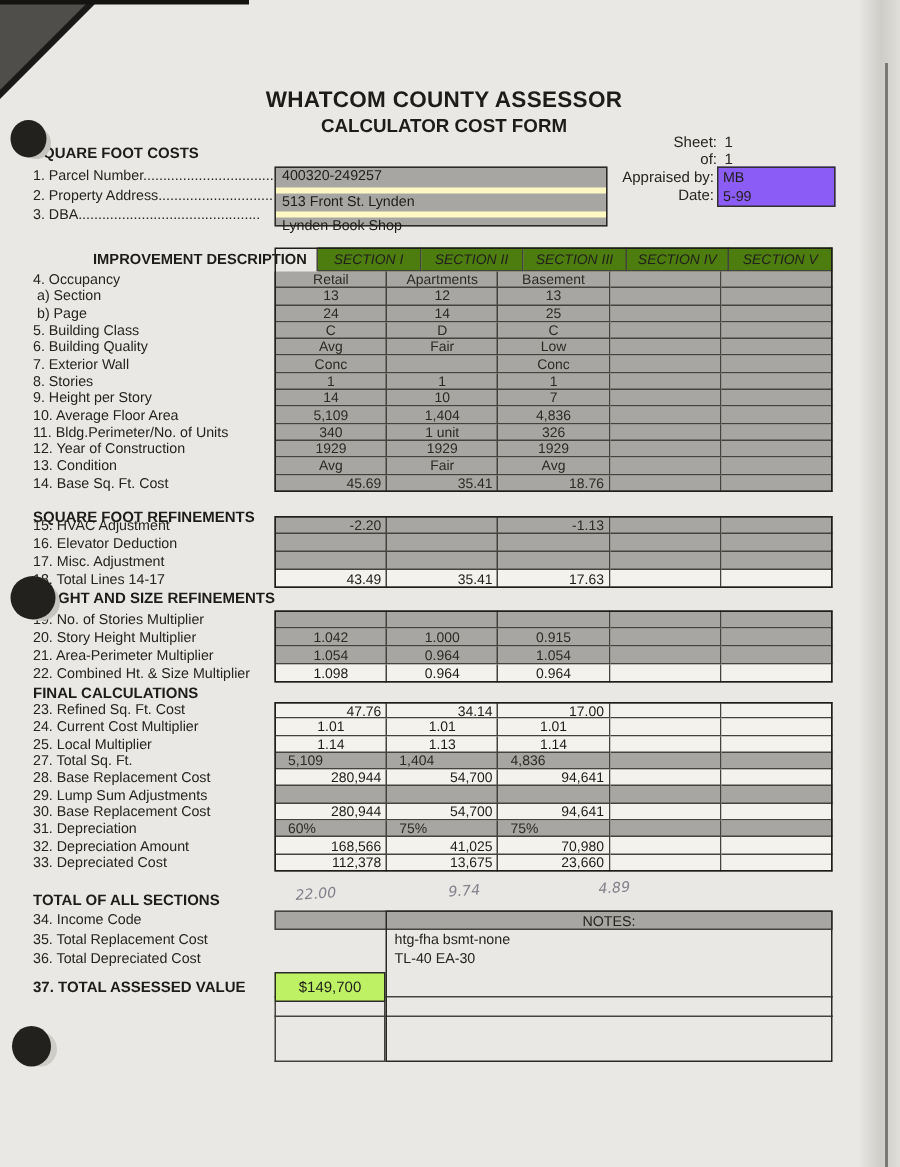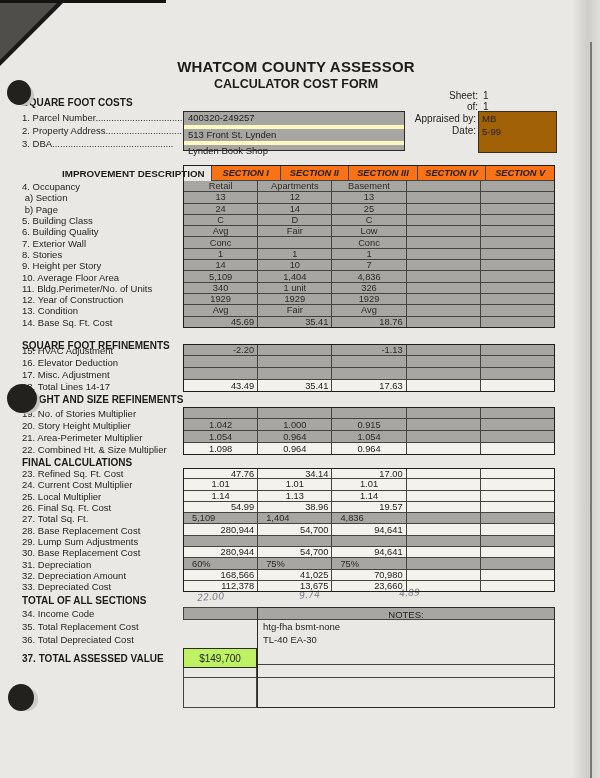--- a/index.html
+++ b/index.html
@@ -19,22 +19,22 @@
   .edge-band{position:absolute;right:0;top:0;width:28px;height:778px;
         background:linear-gradient(90deg,rgba(110,108,102,0) 0%,rgba(110,108,102,.22) 55%,rgba(110,108,102,.08) 100%);}
   .edge-line{position:absolute;left:590px;top:42px;width:2px;height:736px;background:#6b6963;opacity:.85;}
   
   .title{position:absolute;left:0;top:58px;width:592px;text-align:center;
         font-size:15px;font-weight:bold;color:#1d1c19;letter-spacing:.2px;}
   .subtitle{position:absolute;left:0;top:77px;width:592px;text-align:center;
         font-size:12.5px;font-weight:bold;color:#1d1c19;}
   .meta-right{position:absolute;text-align:right;font-size:10px;color:#26241f;}
   .meta-right .val{display:inline-block;min-width:14px;text-align:left;margin-left:5px;}
-  .appr-box{position:absolute;left:478px;top:111px;width:79px;height:42px;
-        background:#a16207;border:1px solid #33312e;box-sizing:border-box;}
+  .appr-box{position:absolute;left:478px;top:111px;width:79px;height:27px;
+        background:#8b5cf6;border:1px solid #33312e;box-sizing:border-box;}
   .appr-box div{height:13px;line-height:13px;font-size:9.5px;padding-left:3px;color:#1f1e1b;}
   
   .heading{position:absolute;font-size:10px;font-weight:bold;color:#1d1c19;white-space:nowrap;}
   .fieldlbl{position:absolute;left:22px;width:160px;font-size:9.5px;color:#26241f;
         white-space:nowrap;overflow:hidden;}
   
   .parcel-box{position:absolute;left:183px;top:111px;width:222px;height:40px;
         background:#a8a6a2;border:1.5px solid #2b2a28;box-sizing:border-box;}
   .parcel-box div{height:12.6px;line-height:12.6px;font-size:9.5px;padding-left:4px;
         color:#1f1e1b;border-bottom:4px solid #fef9c3;}
@@ -46,21 +46,21 @@
   .rows-b .trow{height:12px;}
   .trow.hdrrow{height:16px;margin-left:40px;}
   .tlabel{width:163px;display:flex;align-items:center;font-size:9.5px;color:#26241f;
         white-space:pre;overflow:hidden;box-sizing:border-box;padding-left:2px;}
   .headlbl{font-size:9.8px;font-weight:bold;color:#1d1c19;}
   .tcells{width:372px;display:flex;border-left:1px solid #45433e;box-sizing:border-box;}
   .tcell{flex:1 1 0;box-sizing:border-box;border-right:1px solid #45433e;
         border-bottom:1px solid #45433e;font-size:9.3px;color:#2c2a25;
         display:flex;align-items:center;overflow:hidden;white-space:nowrap;}
   .trow:first-child .tcell{border-top:1px solid #45433e;}
-  .tcell.hdr{background:#f97316;font-style:italic;font-weight:bold;justify-content:center;
+  .tcell.hdr{background:#4d7c0f;font-style:italic;font-weight:normal;justify-content:center;
         font-size:9.3px;color:#201f1c;}
   .tcell.gray{background:#a8a6a2;}
   .tcell.white{background:#f3f2ed;color:#1c1b18;}
   .a-center{justify-content:center;}
   .a-right{justify-content:flex-end;padding-right:3px;}
   .a-left{justify-content:flex-start;padding-left:8px;}
   .grid-frame{position:absolute;left:163px;top:0;width:372px;height:100%;
         border:1.5px solid #1f1e1b;box-sizing:border-box;pointer-events:none;z-index:2;}
   
   .hw{position:absolute;font-size:9.5px;font-style:italic;color:#84818c;
@@ -381,30 +381,20 @@
         <div class="tlabel">25. Local Multiplier</div>
         <div class="tcells">
           <div class="tcell white a-center">1.14</div>
           <div class="tcell white a-center">1.13</div>
           <div class="tcell white a-center">1.14</div>
           <div class="tcell white a-center"></div>
           <div class="tcell white a-center"></div>
         </div>
       </div>
       <div class="trow">
-        <div class="tlabel">26. Final Sq. Ft. Cost</div>
-        <div class="tcells">
-          <div class="tcell white a-right">54.99</div>
-          <div class="tcell white a-right">38.96</div>
-          <div class="tcell white a-right">19.57</div>
-          <div class="tcell white a-right"></div>
-          <div class="tcell white a-right"></div>
-        </div>
-      </div>
-      <div class="trow">
         <div class="tlabel">27. Total Sq. Ft.</div>
         <div class="tcells">
           <div class="tcell gray a-left">5,109</div>
           <div class="tcell gray a-left">1,404</div>
           <div class="tcell gray a-left">4,836</div>
           <div class="tcell gray a-left"></div>
           <div class="tcell gray a-left"></div>
         </div>
       </div>
       <div class="trow">

